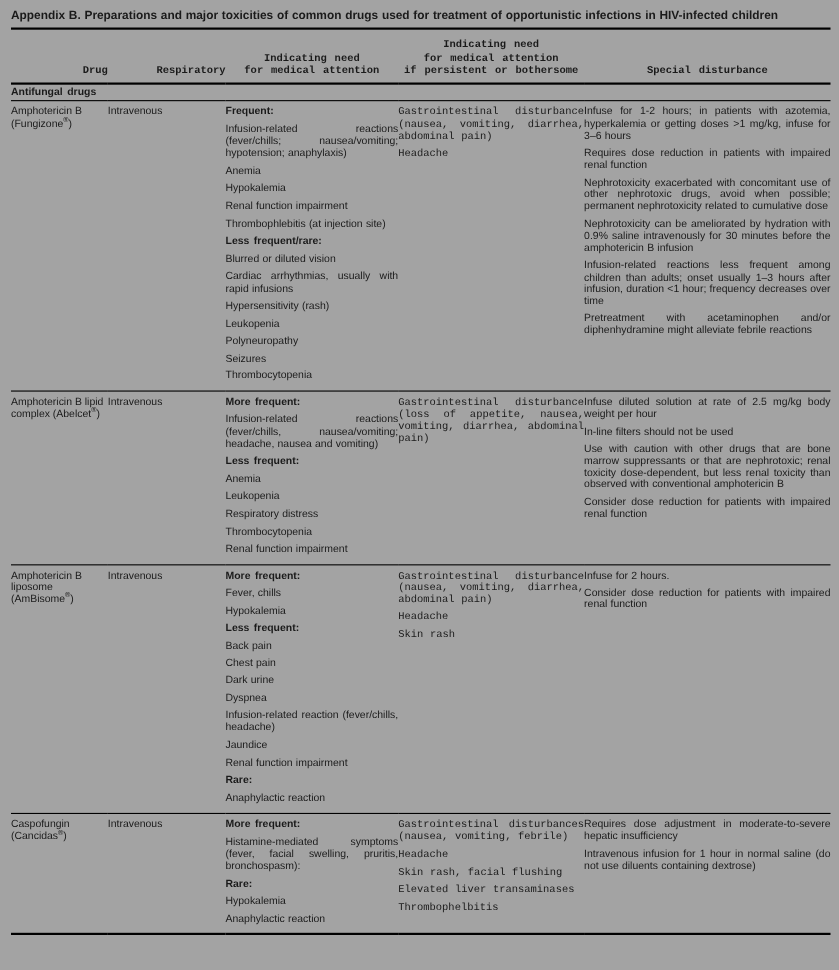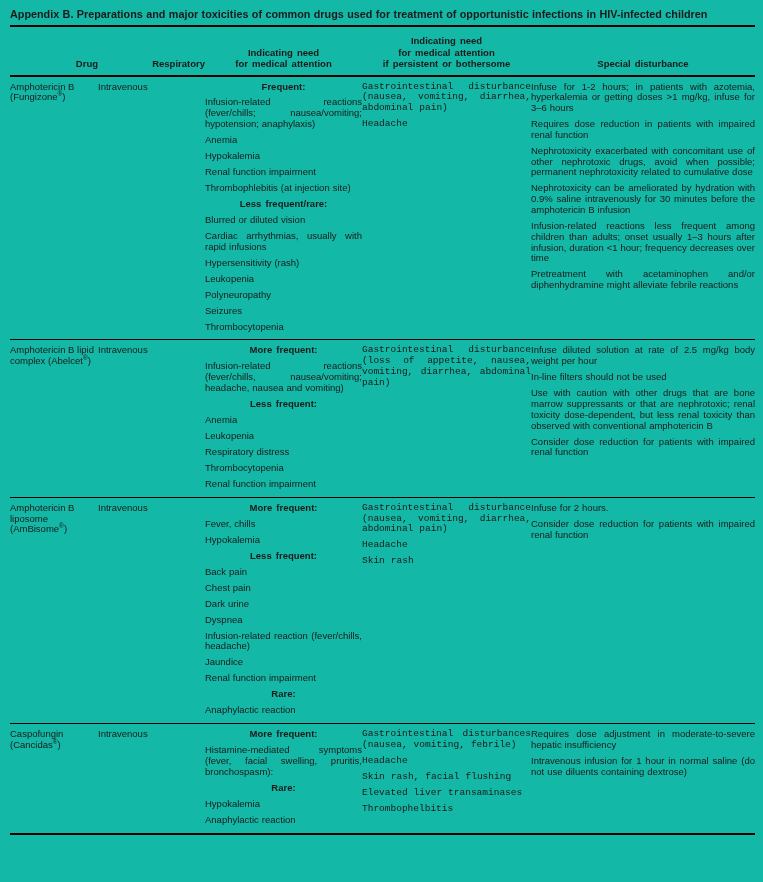--- a/index.html
+++ b/index.html
@@ -1,39 +1,39 @@
 <!DOCTYPE html>
 <html><head>
 <meta charset="utf-8">
 <style>
   html,body{margin:0;padding:0;background:#fff;}
   .page{
     width:763px;height:882px;box-sizing:border-box;overflow:hidden;
-    padding:8px 8px 0 10px;background:#14b8a6;color:#1a1a1a;
+    padding:8px 8px 0 10px;background:#a3a3a3;color:#1a1a1a;
     font-family:"Liberation Sans","DejaVu Sans",sans-serif;
   }
   .title{font-size:10.8px;font-weight:bold;line-height:13px;margin:0 0 4px 0;width:745px;word-spacing:.4px;}
   .title-rule{height:0;border-top:2px solid #000;width:745px;margin:0 0 3px 0;}
   table{border-collapse:collapse;table-layout:fixed;width:745px;font-size:9.5px;line-height:10.8px;color:#1a1a1a;}
   th,td{vertical-align:top;padding:0;font-weight:normal;}
   .group-th{font-weight:bold;text-align:center;vertical-align:bottom;padding:3px 0 3px 0;border-bottom:1.5px solid #000;word-spacing:1.5px;}
-  .col-head-row th{font-weight:bold;vertical-align:bottom;padding:5px 0 5px 0;border-bottom:2px solid #000;white-space:pre-line;word-spacing:1.5px;line-height:11.5px;}
+  .col-head-row th{font-weight:bold;vertical-align:bottom;padding:5px 0 5px 0;border-bottom:2px solid #000;white-space:pre-line;word-spacing:1.5px;line-height:11.5px;font-family:Liberation Mono, monospace;}
   th.left{text-align:right;}
   th.center{text-align:center;}
   .section-row td{font-weight:bold;border-bottom:1.5px solid #000;padding:2px 0 2px 0;word-spacing:1.5px;}
   .data-row td{border-bottom:1.5px solid #000;padding:5px 0 7px 0;}
   tbody .data-row:last-child td{border-bottom:2.5px solid #000;}
   .c-drug{padding-right:6px;}
   .c-prep{font-weight:normal;word-spacing:1px;}
   .c3{padding-right:5px;}
   .c4{padding-right:13px;font-family:Liberation Mono, monospace;}
   .c5{padding-right:11px;}
   td p{margin:0 0 5.2px 0;text-align:justify;word-spacing:.3px;}
   td p:last-child{margin-bottom:0;}
-  td p.hd{font-weight:bold;text-align:center;word-spacing:1.5px;}
+  td p.hd{font-weight:bold;text-align:left;word-spacing:1.5px;}
   .reg{font-size:6.5px;line-height:0;vertical-align:super;}
 </style>
 </head>
 <body>
 
 <div class="page">
   <h1 class="title">Appendix B. Preparations and major toxicities of common drugs used for treatment of opportunistic infections in HIV-infected children</h1>
   <div class="title-rule"></div>
 
   <table>
@@ -50,20 +50,23 @@
         <th class="left">Respiratory</th>
         <th class="center">Indicating need
 for medical attention</th>
         <th class="center">Indicating need
 for medical attention
 if persistent or bothersome</th>
         <th class="center">Special disturbance</th>
       </tr>
     </thead>
     <tbody>
+      <tr class="section-row">
+        <td colspan="5">Antifungal drugs</td>
+      </tr>
 
     <tr class="data-row">
           <td class="c-drug">Amphotericin B <span>(Fungizone<sup class="reg">®</sup>)</span></td>
           <td class="c-prep">Intravenous</td>
           <td class="c3">
             <p class="hd">Frequent:</p>
             <p>Infusion-related reactions (fever/chills; nausea/vomiting; hypotension; anaphylaxis)</p>
             <p>Anemia</p>
             <p>Hypokalemia</p>
             <p>Renal function impairment</p>

